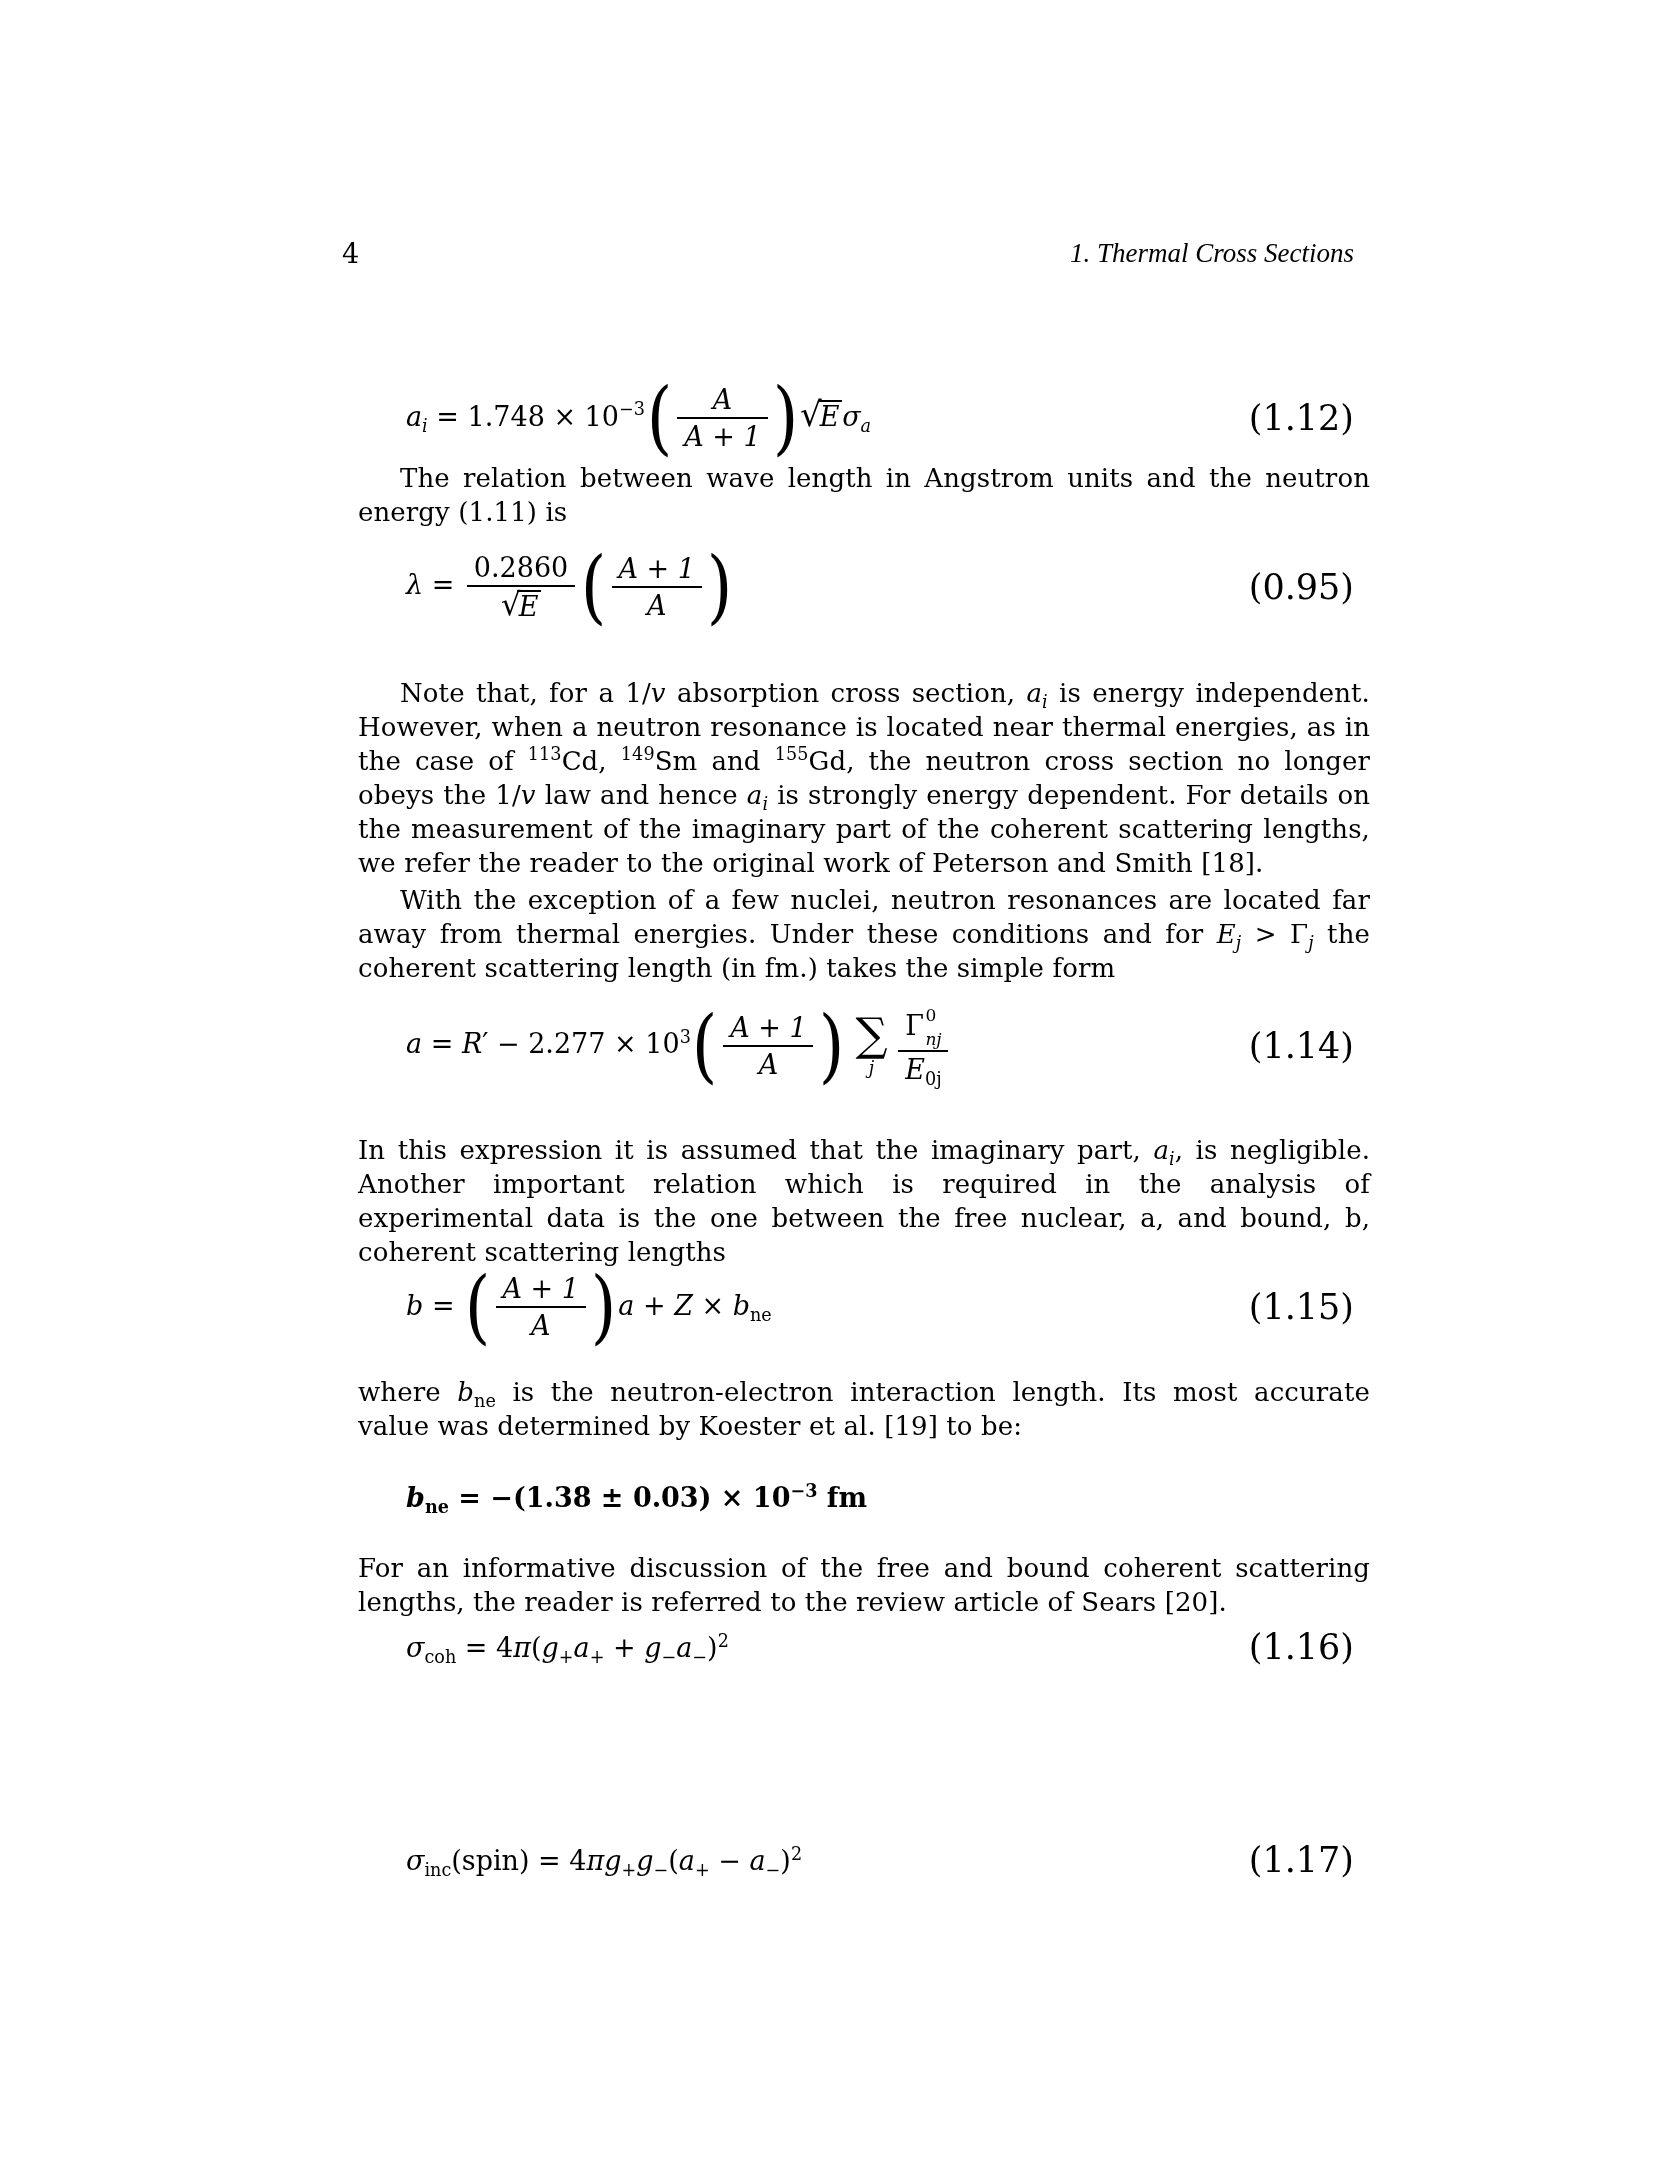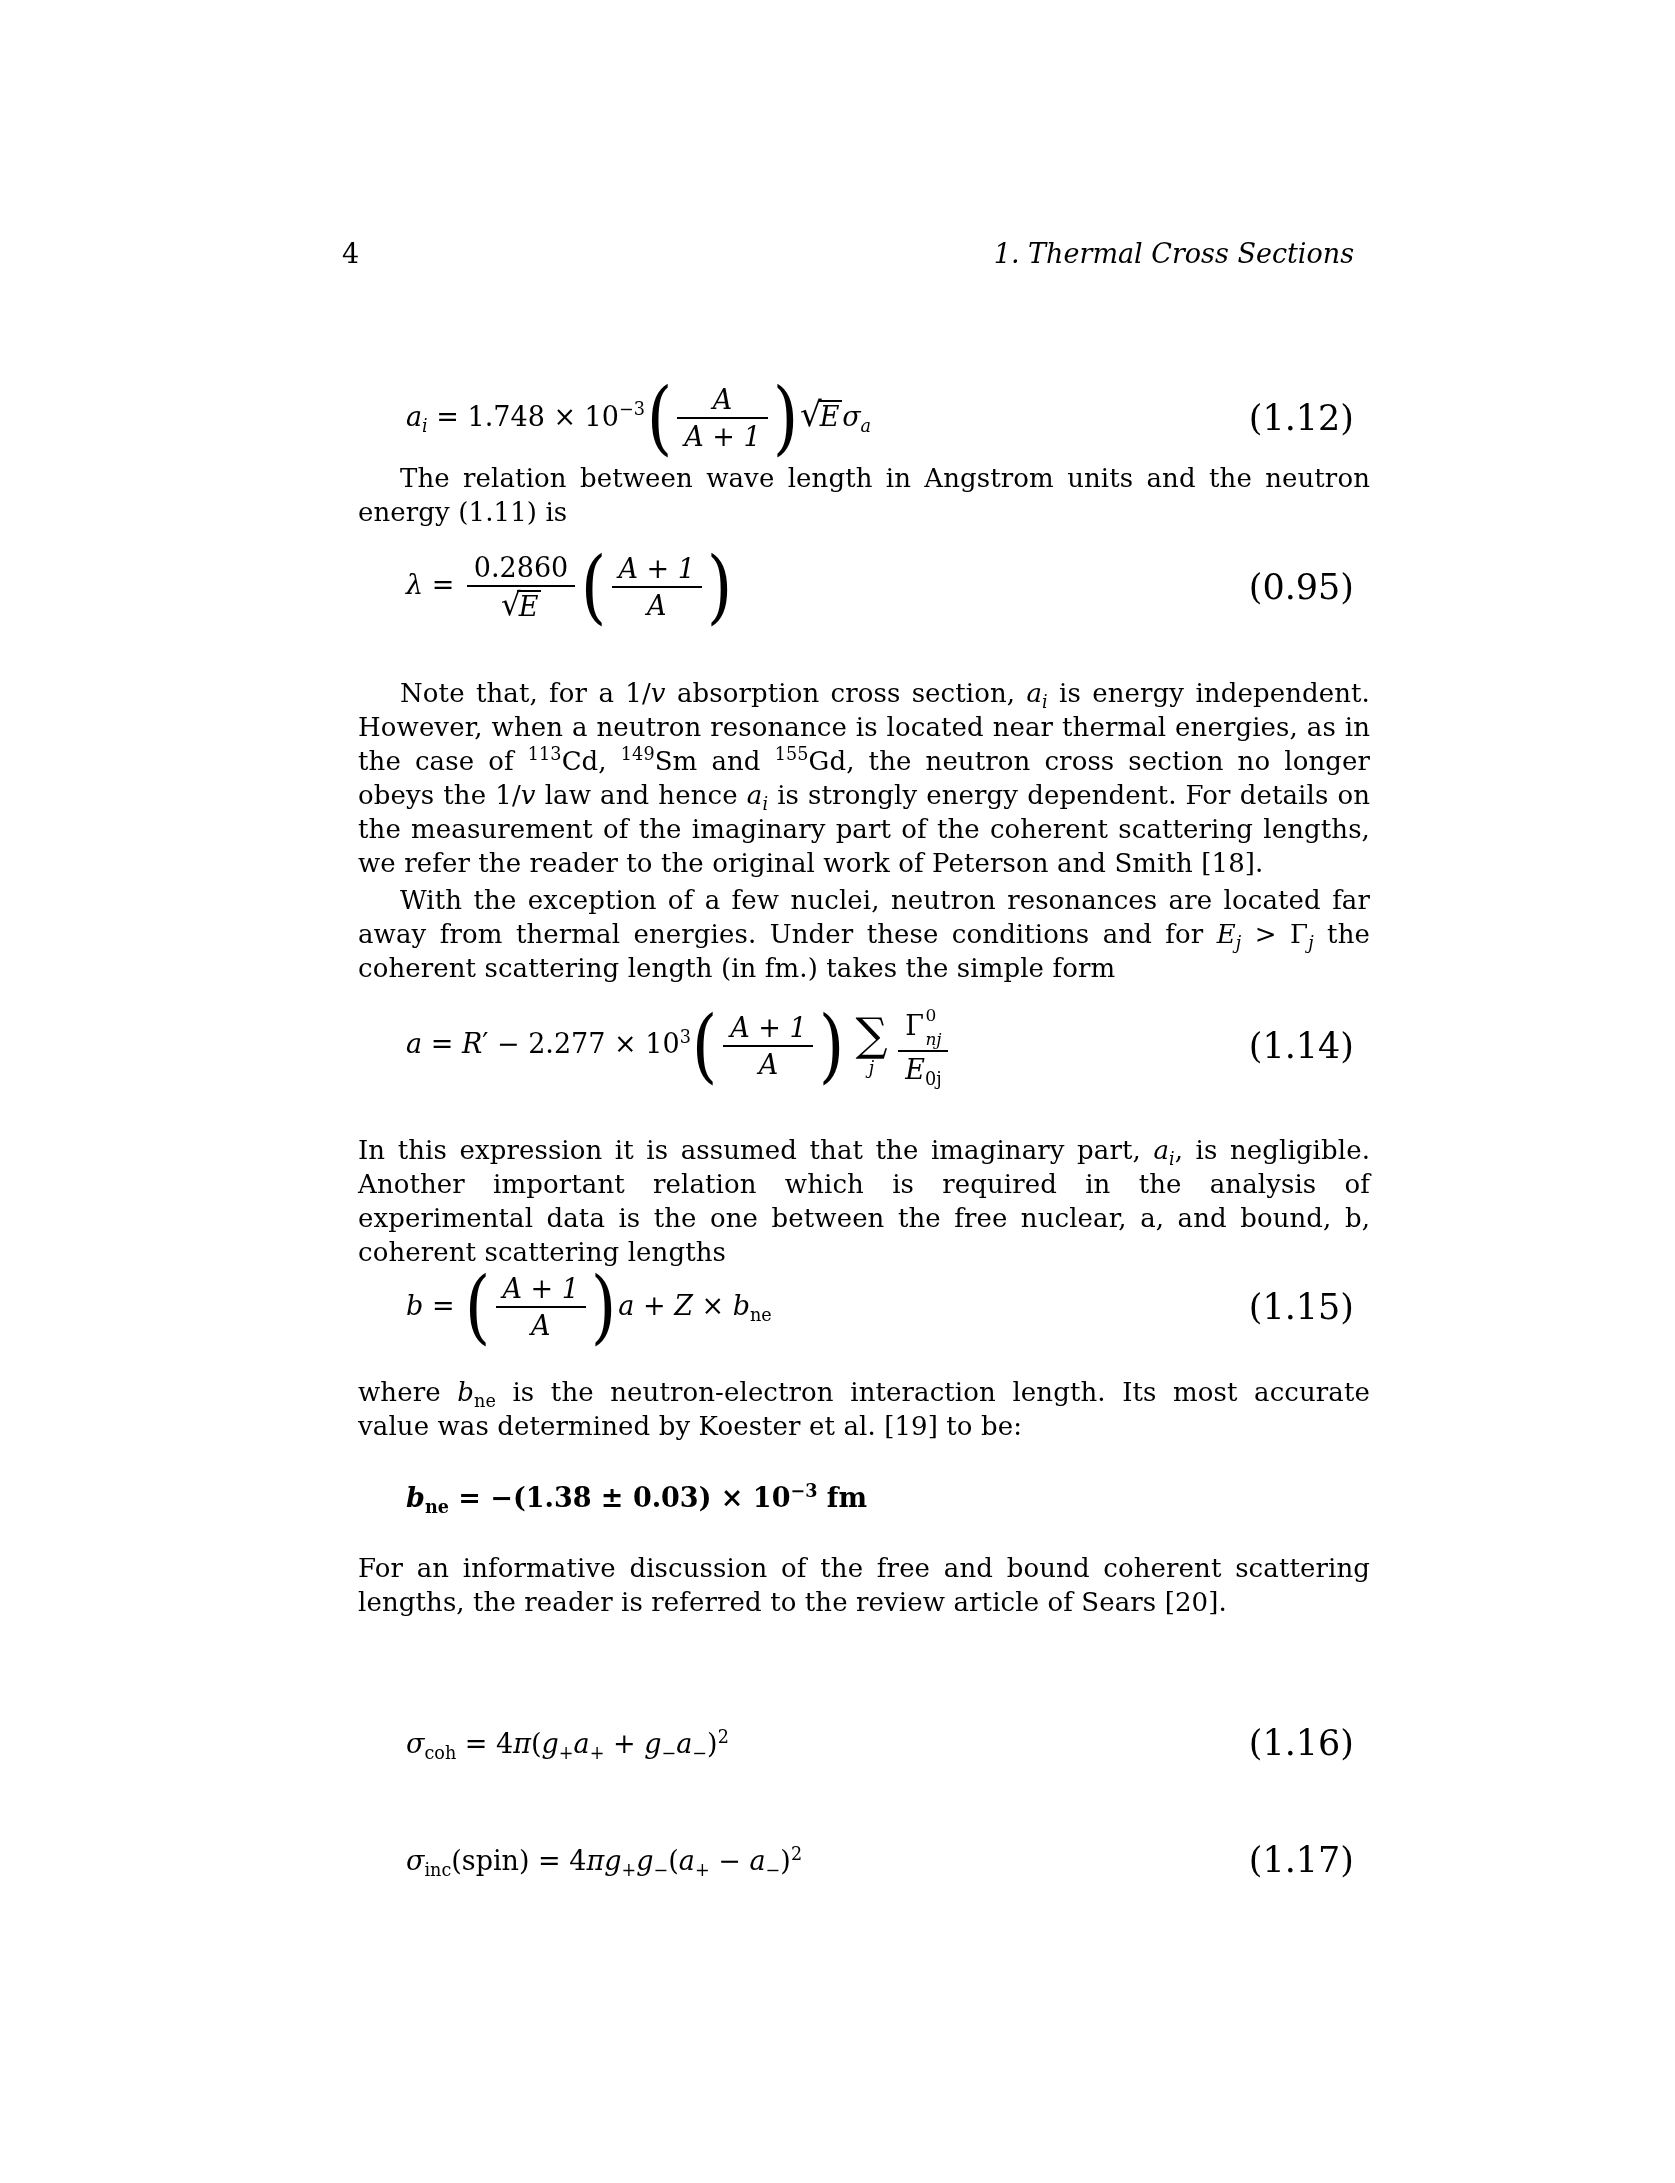--- a/index.html
+++ b/index.html
@@ -9,21 +9,21 @@
     background: #ffffff;
     color: #000000;
     font-family: "DejaVu Serif", "Liberation Serif", serif;
   }
   .page { position: relative; width: 1676px; height: 2183px; background: #fff; overflow: hidden; }
   .content { position: absolute; left: 342px; top: 0; width: 1012px; height: 2183px; }
 
   
   .hdr { position: absolute; top: 238px; left: 0; width: 100%; height: 35px; font-size: 27px; line-height: 31px; }
   .hdr .pn { position: absolute; left: 0; top: 0; }
-  .hdr .ct { position: absolute; right: 0; top: 0; font-style: italic; }
+  .hdr .ct { position: absolute; right: 0; top: 0; font-style: italic; font-family: Liberation Serif, serif; }
 
   
   .para {
     position: absolute; left: 0; width: 100%;
     margin: 16px; font-size: 26px; line-height: 34px;
     text-align: justify; letter-spacing: 0.1px;
   }
   .indent { text-indent: 42px; }
 
   .it { font-style: italic; }
@@ -106,21 +106,21 @@
 
     <p class="para" style="top:1359px"><span>where </span><span class="it">b</span><span class="sb">ne</span><span> is the neutron-electron interaction length. Its most accurate value was determined by Koester et al. [19] to be:</span></p>
 
     <div class="eq" style="top:1468px;height:58px;font-weight:bold;">
       <span class="eq-in"><span class="it">b</span><span class="sb">ne</span><span> = −(1.38 ± 0.03) × 10</span><span class="sp">−3</span><span> fm</span></span>
     </div>
 
     <p class="para" style="top:1535px"><span>For an informative discussion of the free and bound coherent scattering lengths, the reader is referred to the review article of Sears [20].</span></p>
 
 
-    <div class="eq" style="top:1714px;height:58px;">
+    <div class="eq" style="top:1618px;height:58px;">
       <span class="eq-in"><span class="it">σ</span><span class="sb">coh</span><span> = 4</span><span class="it">π</span><span>(</span><span class="it">g</span><span class="sb">+</span><span class="it">a</span><span class="sb">+</span><span> + </span><span class="it">g</span><span class="sb">−</span><span class="it">a</span><span class="sb">−</span><span>)</span><span class="sp">2</span></span>
       <span class="eq-label">(1.16)</span>
     </div>
 
     <div class="eq" style="top:1831px;height:58px;">
       <span class="eq-in"><span class="it">σ</span><span class="sb">inc</span><span>(spin) = 4</span><span class="it">π</span><span class="it">g</span><span class="sb">+</span><span class="it">g</span><span class="sb">−</span><span>(</span><span class="it">a</span><span class="sb">+</span><span> − </span><span class="it">a</span><span class="sb">−</span><span>)</span><span class="sp">2</span></span>
       <span class="eq-label">(1.17)</span>
     </div>
 
   </div>

